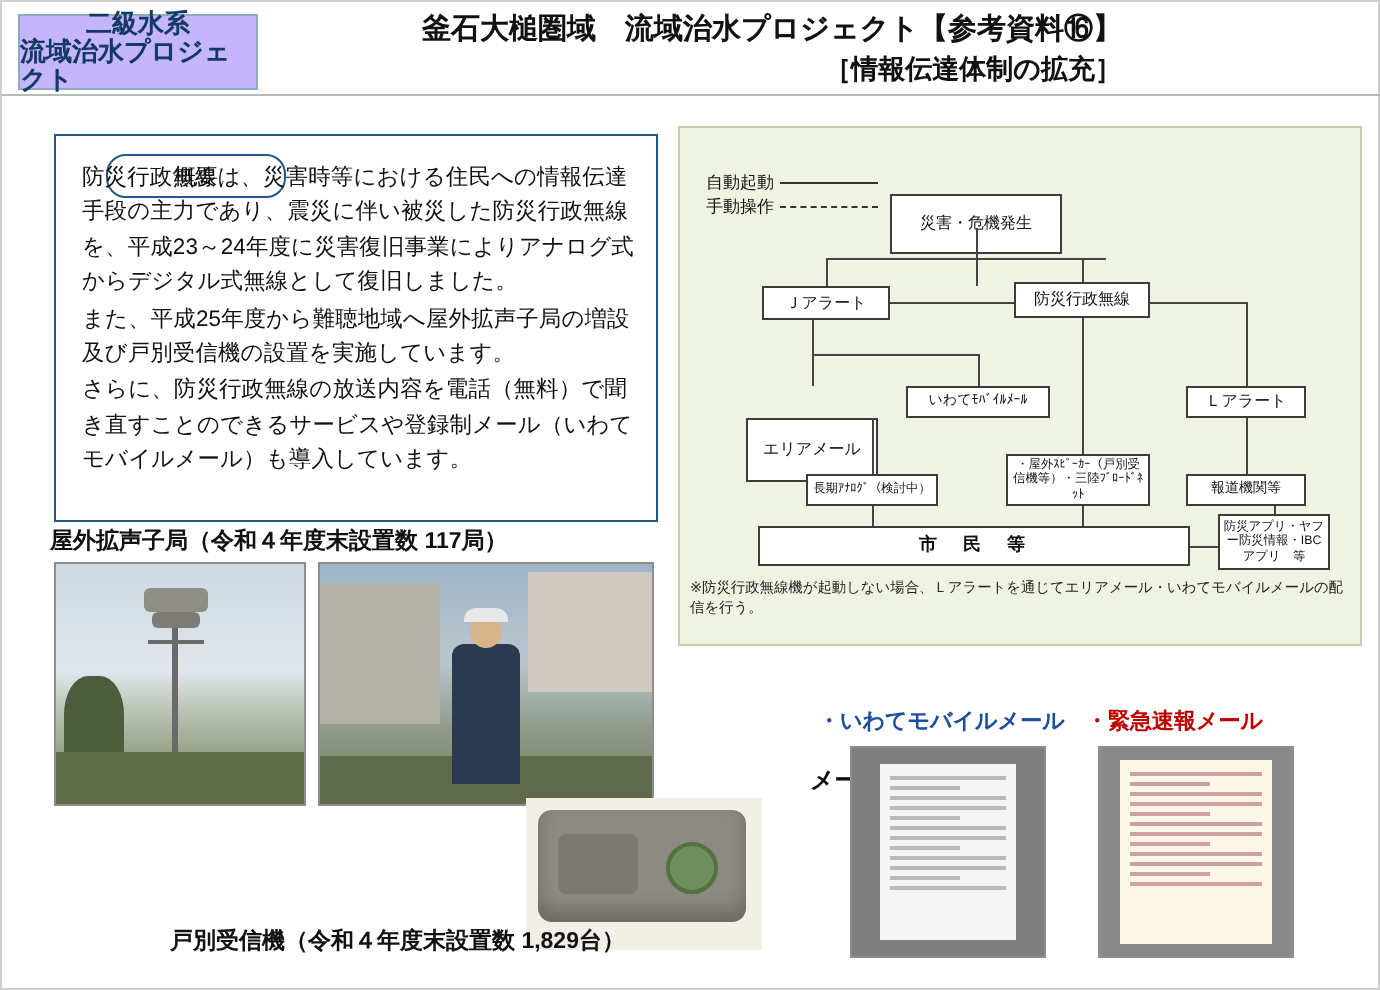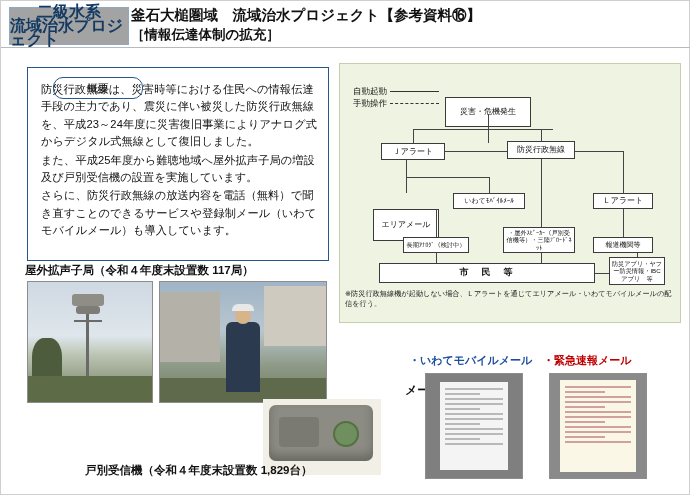--- a/index.html
+++ b/index.html
@@ -10,27 +10,27 @@
     color:#111;
     overflow:hidden;
     position:relative;
   }
   .page{position:relative;width:690px;height:495px;box-sizing:border-box;border:1px solid #cfcfcf;}
 
   
   .hdr{position:absolute;left:0;top:0;width:690px;height:46px;}
   .hdr-badge{
     position:absolute;left:8px;top:6px;width:118px;height:36px;
-    background:#a3a3a3;border:1px solid #8fa9c4;
+    background:#c4b5fd;border:1px solid #8fa9c4;
     display:flex;flex-direction:column;align-items:center;justify-content:center;
-    font-size:16px;line-height:14px;color:#123a63;font-weight:bold;
+    font-size:13px;line-height:14px;color:#123a63;font-weight:bold;
   }
   .hdr-title{
     position:absolute;left:130px;top:4px;width:430px;
-    text-align:left;font-size:14.5px;font-weight:bold;line-height:20px;
+    text-align:right;font-size:14.5px;font-weight:bold;line-height:20px;
   }
   .hdr-title .l2{font-size:13.5px;}
   .hdr-city{
     position:absolute;right:10px;top:9px;width:72px;height:28px;
     border:1px solid #333;display:flex;align-items:center;justify-content:center;
     font-size:14px;font-weight:bold;letter-spacing:1px;
   }
   .hdr-rule{position:absolute;left:0;top:46px;width:690px;height:1px;background:#b9b9b9;}
 
   

